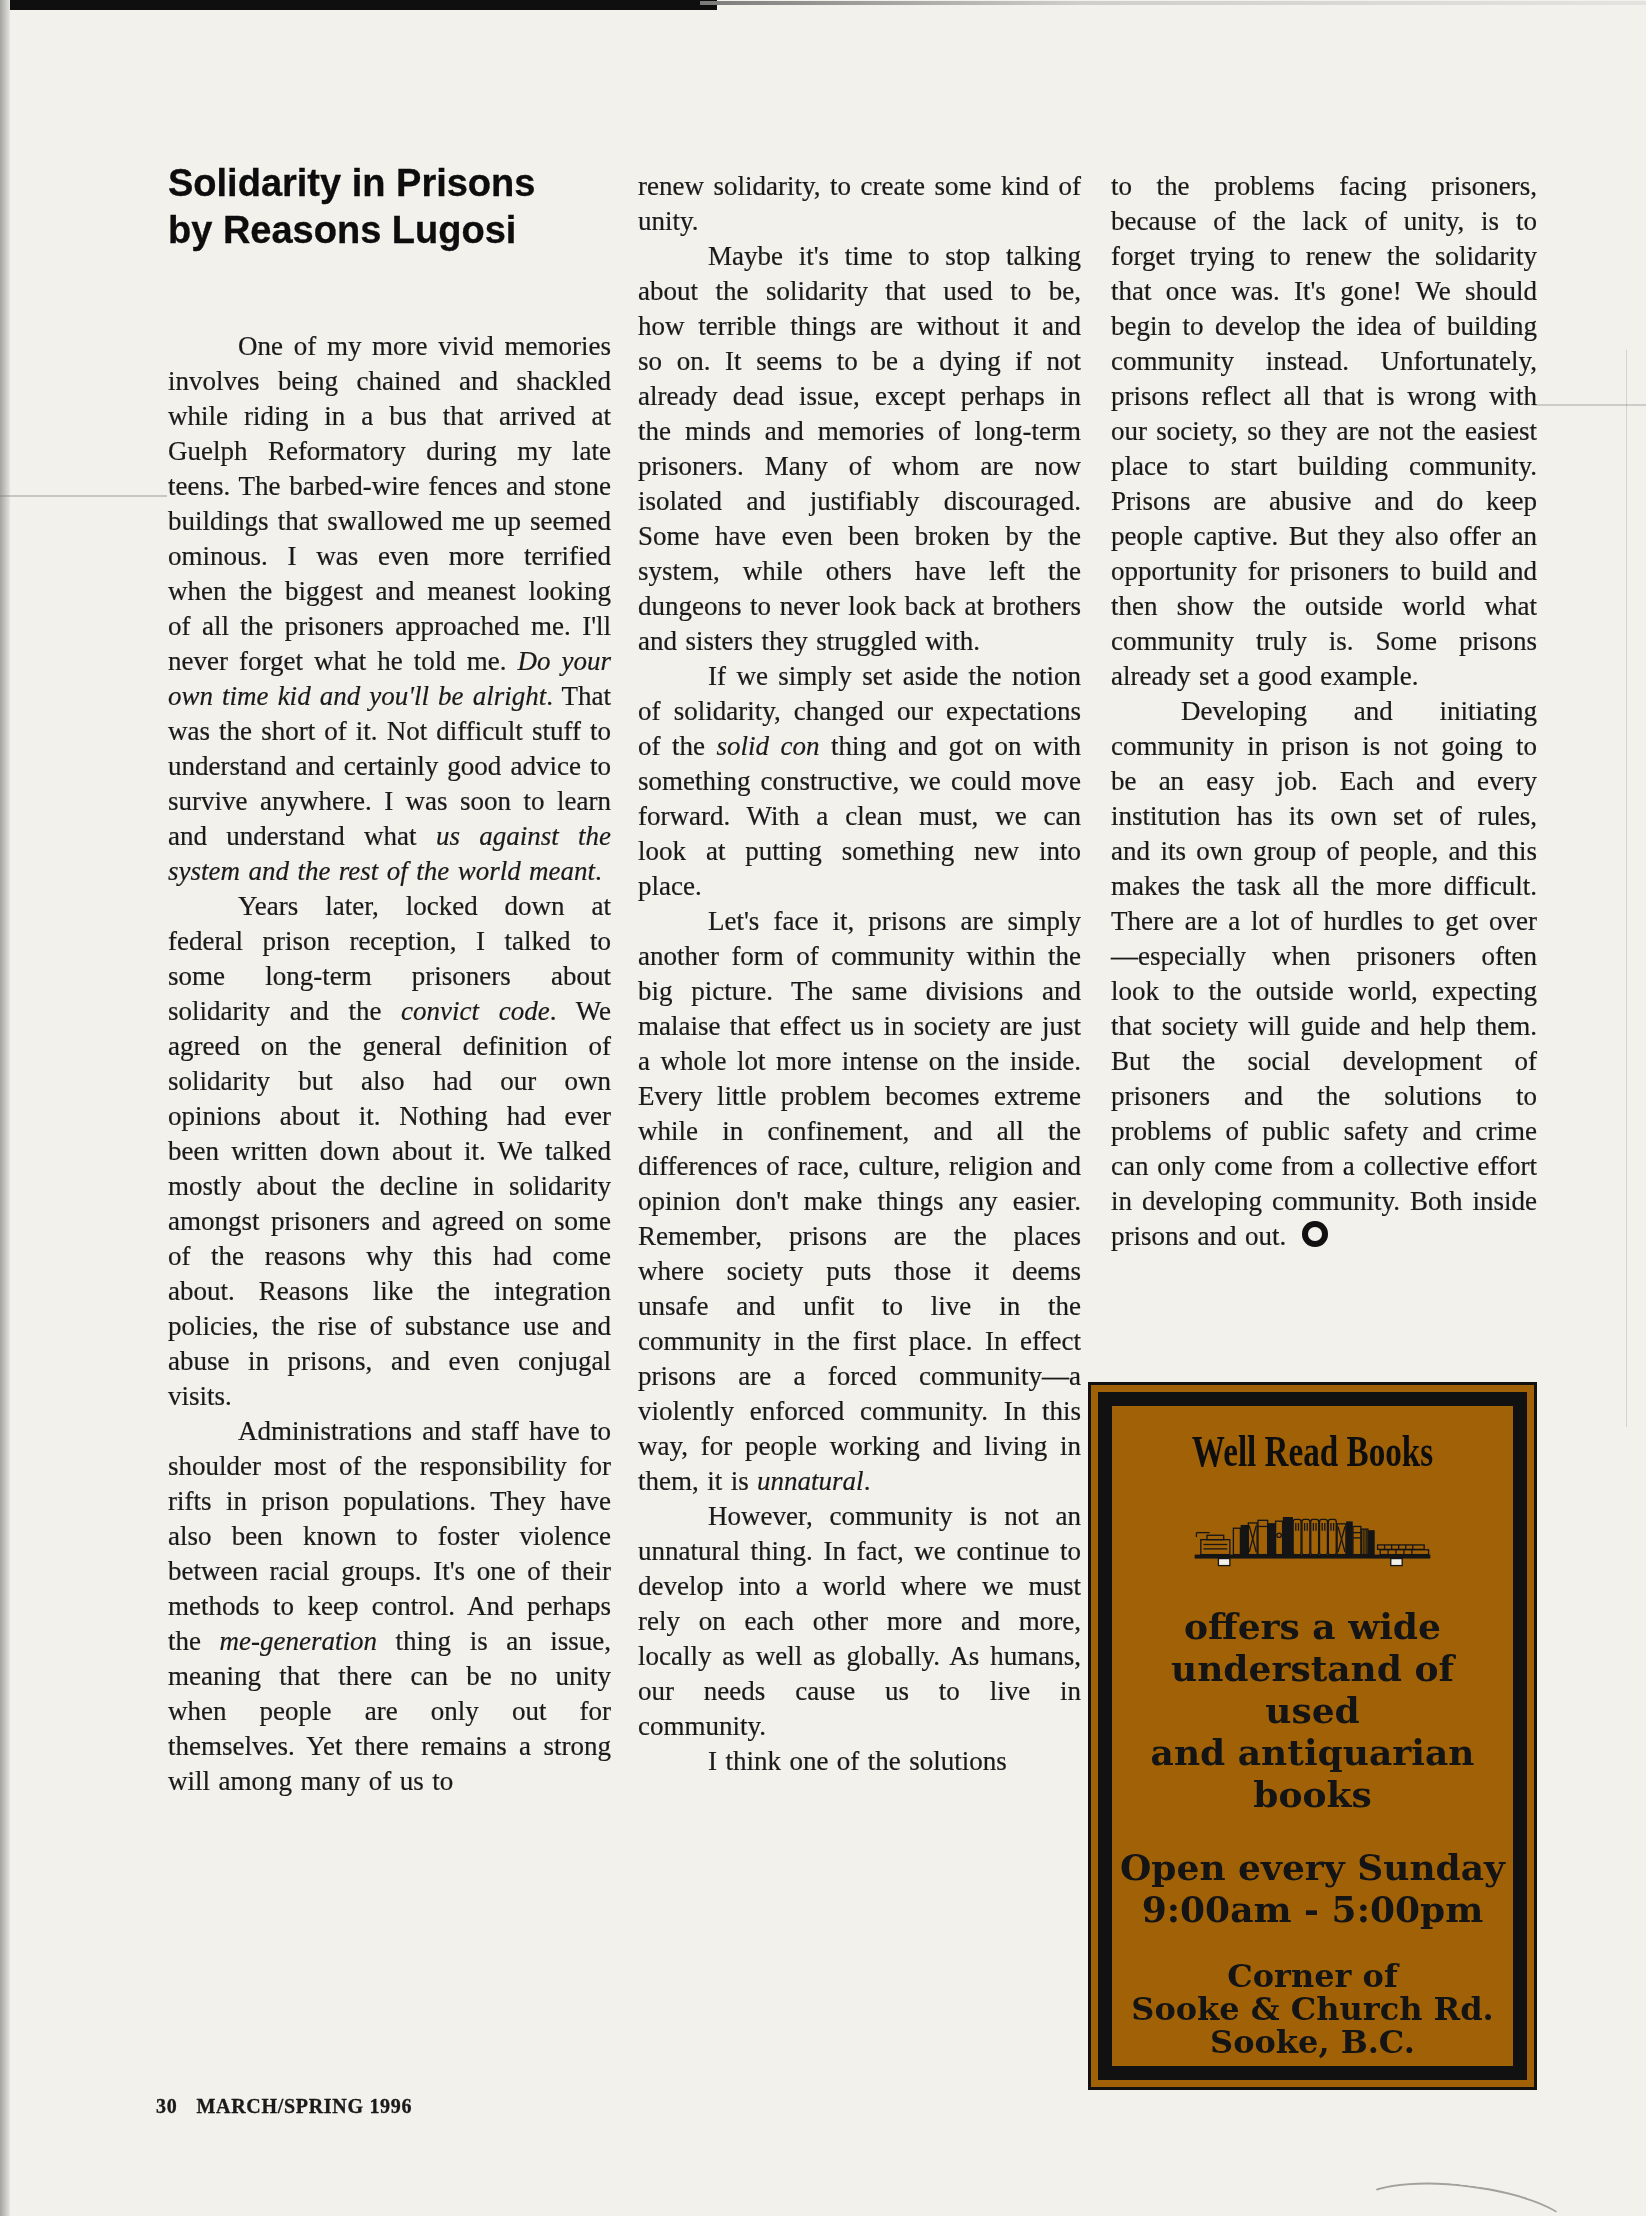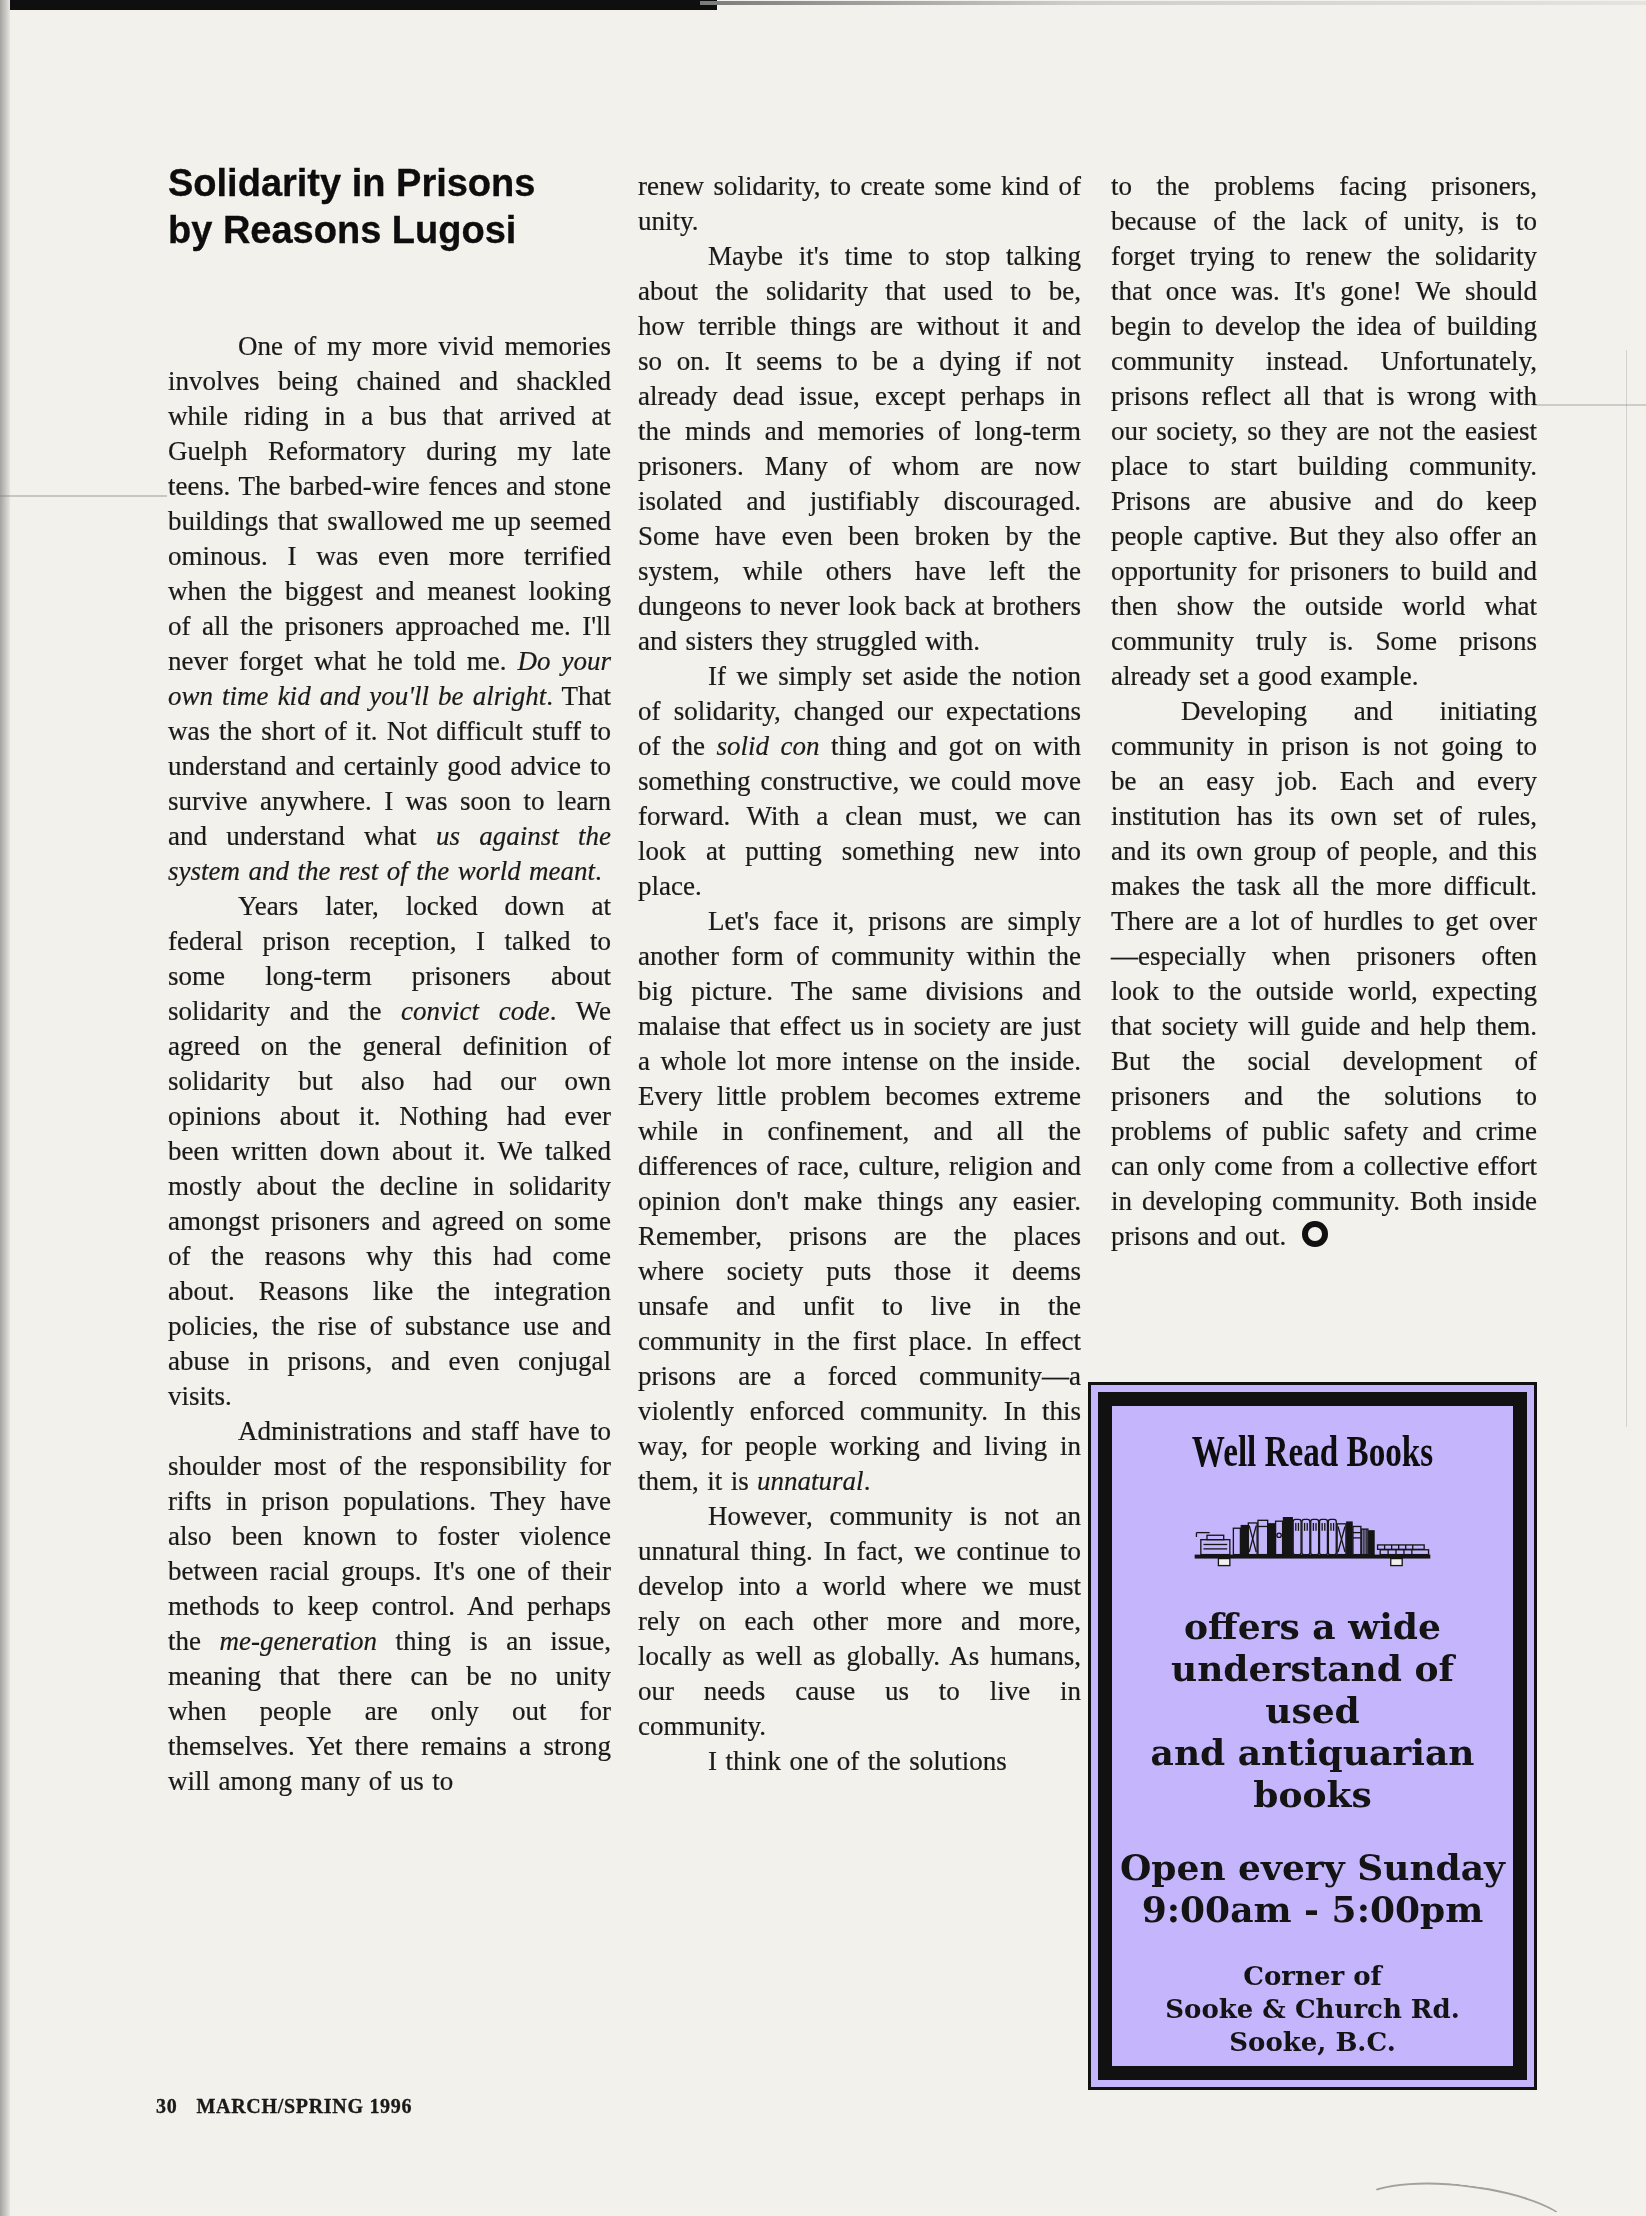--- a/index.html
+++ b/index.html
@@ -26,29 +26,29 @@
   .body-text{margin-top:75px;}
   .col2 .body-text,.col3 .body-text{margin-top:0;}
   .body-text p{margin:0;text-indent:70px;text-align:justify;font-size:27px;line-height:35px;word-spacing:1.7px;-webkit-text-stroke:0.2px #1a1a1a;}
   .body-text p.noindent{text-indent:0;}
   .endmark{display:inline-block;width:13.5px;height:13.5px;border:6.7px solid #111;border-radius:50%;margin-left:16px;vertical-align:-1.3px;}
   
   .footer{position:absolute;left:156px;top:2095px;font-weight:bold;font-size:20px;-webkit-text-stroke:0.3px #111;letter-spacing:0.7px;}
   .footer .num{margin-right:19px;}
   
   .ad{position:absolute;left:1088px;top:1382px;width:449px;height:708px;border:3.4px solid #111;
-      box-sizing:border-box;padding:7.4px;background:#c4b5fd;}
+      box-sizing:border-box;padding:7.4px;background:#a16207;}
   .ad-inner{width:100%;height:100%;border:14px solid #111;box-sizing:border-box;
       display:flex;flex-direction:column;align-items:center;text-align:center;padding:17.5px 5.4px 6.7px;}
   .ad-title-svg{display:block;margin-top:4px;}
   .ad-title-svg text{font-family:"Liberation Serif",serif;font-weight:bold;fill:#0e0e0e;}
   .bookshelf{display:block;margin-top:31px;}
   .ad-tagline{margin-top:35px;font-family:"DejaVu Serif",serif;font-weight:bold;font-size:36px;line-height:42px;color:#141414;}
   .ad-hours{margin-top:31px;font-family:"DejaVu Serif",serif;font-weight:bold;font-size:36px;line-height:42px;color:#141414;}
-  .ad-address{margin-top:30px;font-family:"DejaVu Serif",serif;font-weight:bold;font-size:26px;line-height:33px;color:#141414;}
+  .ad-address{margin-top:30px;font-family:"DejaVu Serif",serif;font-weight:bold;font-size:32px;line-height:33px;color:#141414;}
 </style>
 </head>
 <body>
 
 <div class="page">
 
   <div class="scan-top"></div>
   <div class="scan-top-right"></div>
   <div class="scan-left2"></div>
   <div class="fold-a"></div>

